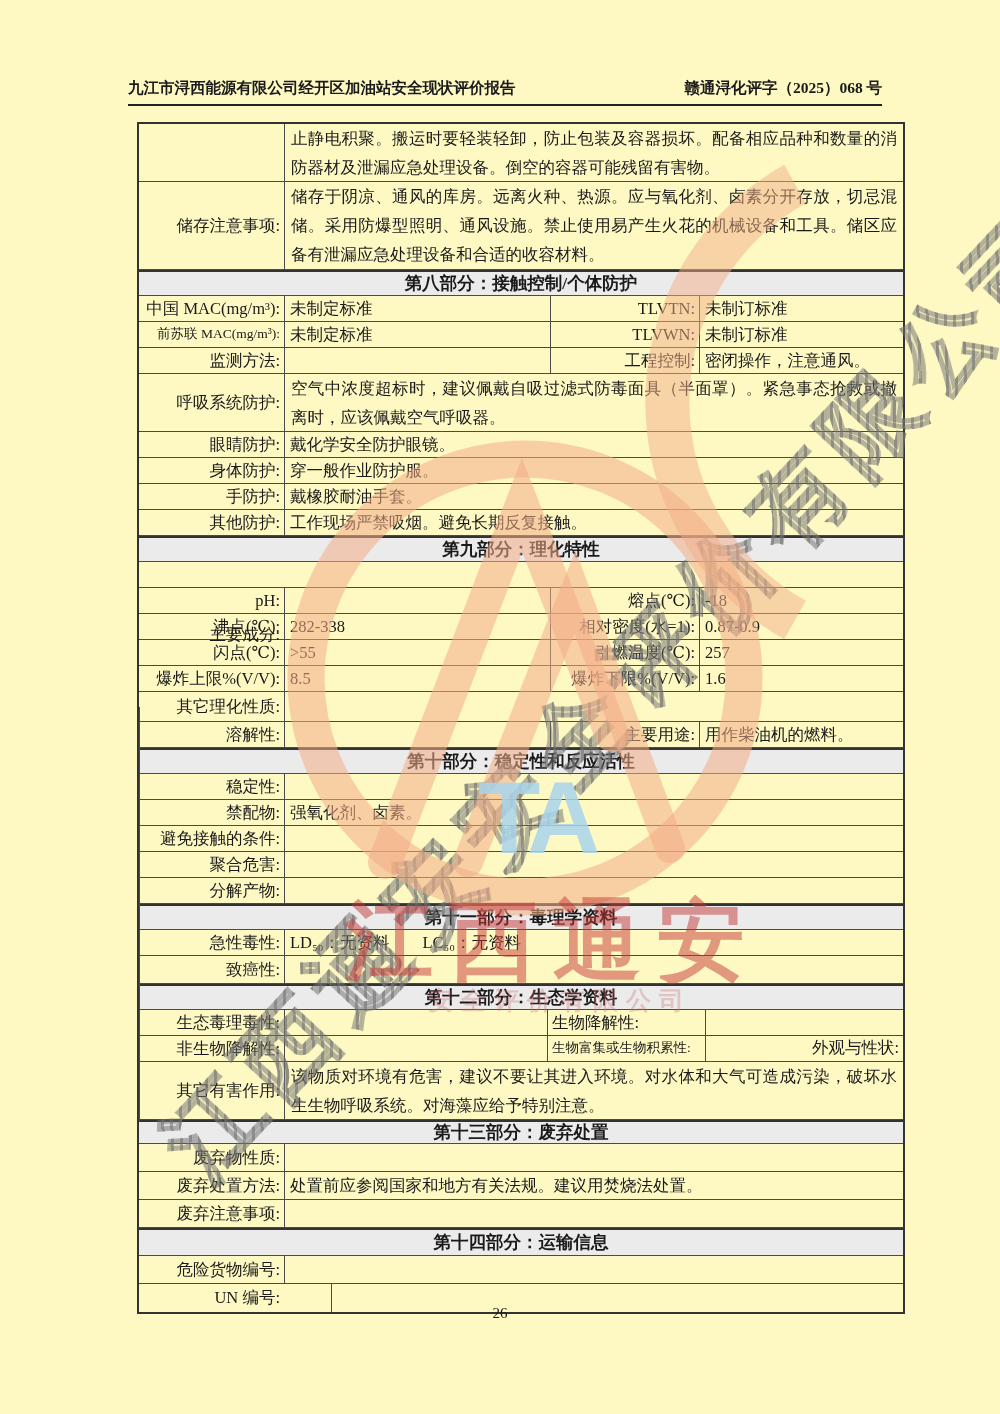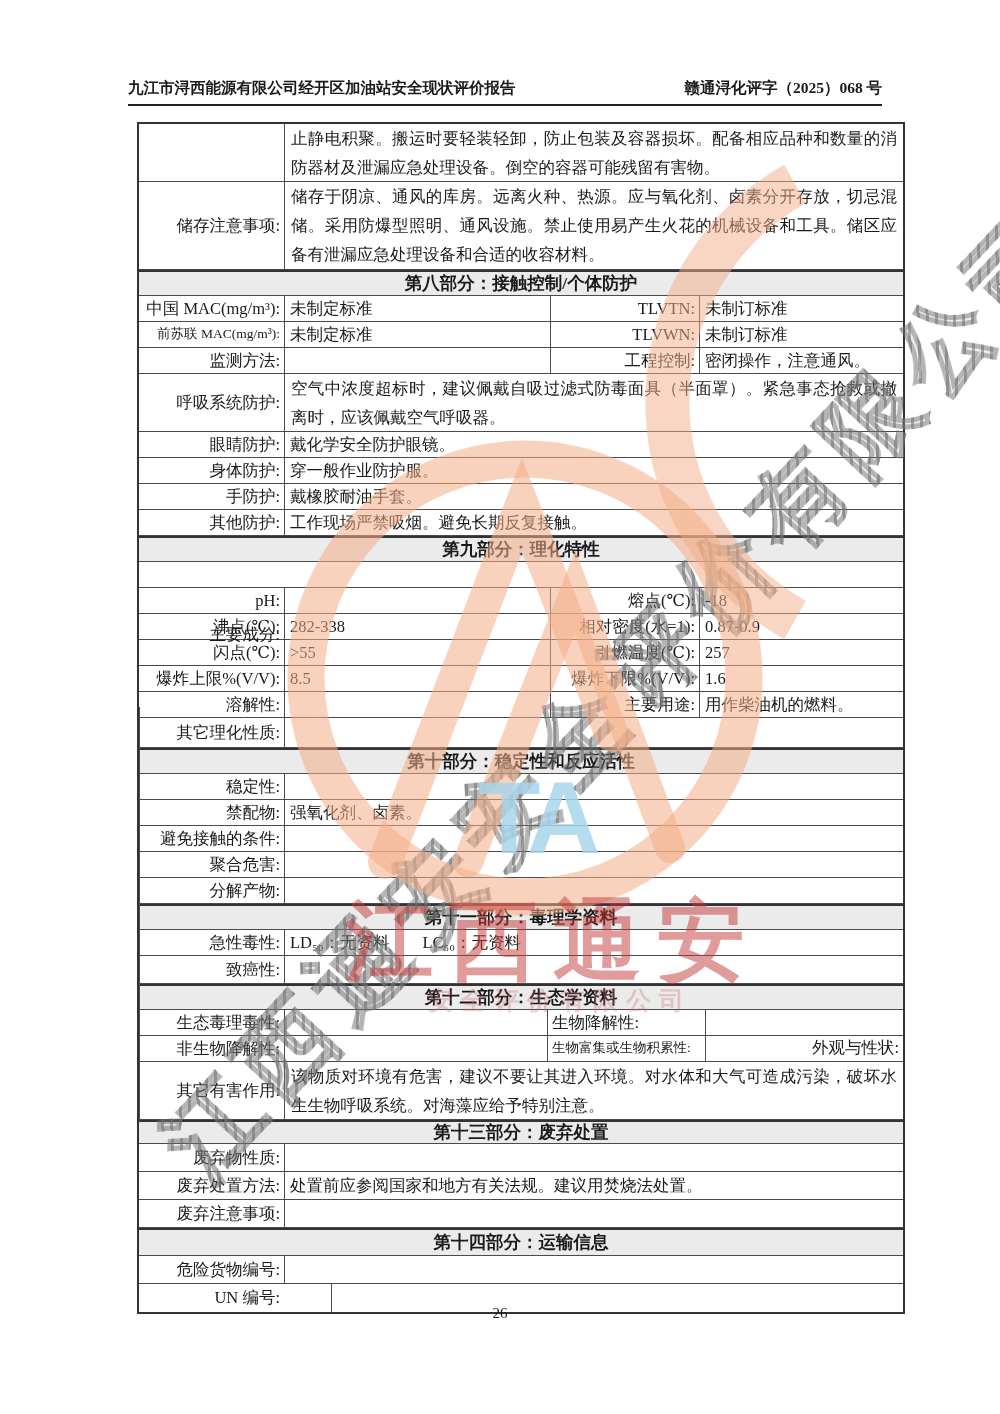--- a/index.html
+++ b/index.html
@@ -1,18 +1,18 @@
 <!DOCTYPE html>
 <html><head>
 <meta charset="utf-8">
 <style>
   html,body{margin:0;padding:0;background:#888;}
   .page{
     position:relative; width:1000px; height:1414px; margin:0 auto;
-    background:#ffffff; overflow:hidden;
+    background:#fef9c3; overflow:hidden;
     font-family:"Liberation Serif","DejaVu Serif",serif;
     color:#1a1a1a;
   }
   
   .header{
     position:absolute; left:128px; right:118px; top:78px;
     display:flex; justify-content:space-between; align-items:flex-end;
     border-bottom:2px solid #222; padding-bottom:5px;
     font-size:15.5px; font-weight:bold; white-space:nowrap;
   }
@@ -147,29 +147,29 @@
         <div class="c val">&gt;55</div>
         <div class="c lbl2">引燃温度(℃):</div>
         <div class="c val2">257</div>
       </div>
       <div class="trow kv2" style="height: 26px;">
         <div class="c lbl">爆炸上限%(V/V):</div>
         <div class="c val">8.5</div>
         <div class="c lbl2">爆炸下限%(V/V):</div>
         <div class="c val2">1.6</div>
       </div>
+      <div class="trow kv" style="height: 30px;">
+        <div class="c lbl">其它理化性质:</div>
+        <div class="c val"></div>
+      </div>
       <div class="trow kv2" style="height: 26px;">
         <div class="c lbl">溶解性:</div>
         <div class="c val"></div>
         <div class="c lbl2">主要用途:</div>
         <div class="c val2">用作柴油机的燃料。</div>
-      </div>
-      <div class="trow kv" style="height: 30px;">
-        <div class="c lbl">其它理化性质:</div>
-        <div class="c val"></div>
       </div>
       <div class="trow sec" style="height: 26px;">
         <div class="sec-cell">第十部分：稳定性和反应活性</div>
       </div>
       <div class="trow kv" style="height: 26px;">
         <div class="c lbl">稳定性:</div>
         <div class="c val"></div>
       </div>
       <div class="trow kv" style="height: 26px;">
         <div class="c lbl">禁配物:</div>

